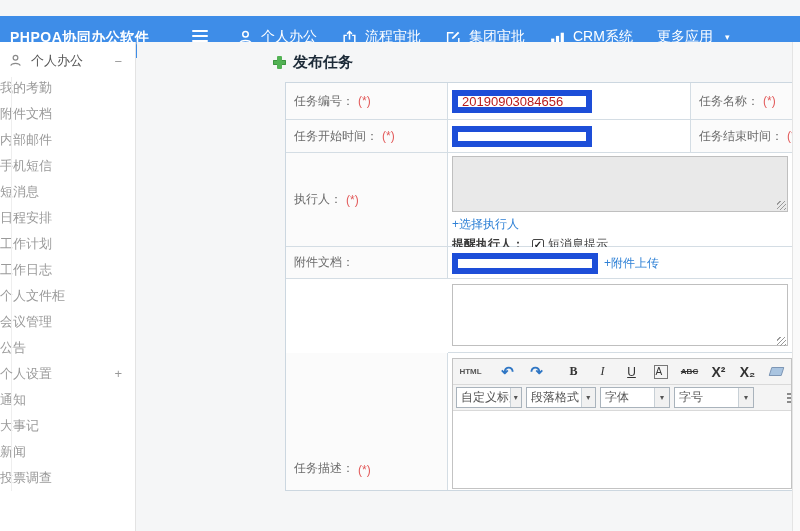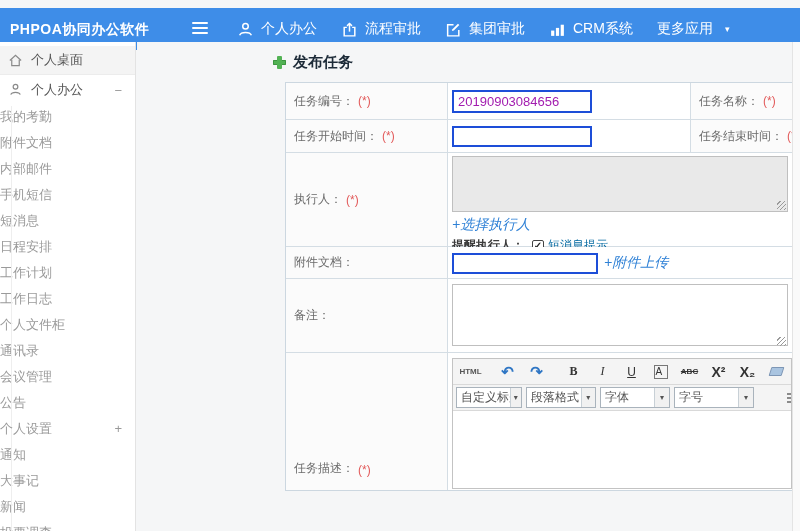--- a/index.html
+++ b/index.html
@@ -3,21 +3,21 @@
 <meta charset="utf-8">
 <style>
   * { box-sizing: border-box; }
   html,body { margin:0; padding:0; }
   body {
     width:800px; height:531px; overflow:hidden; position:relative;
     background:#f5f6f7; font-family:"Liberation Sans", sans-serif;
   }
 
   
-  .topbar { position:absolute; left:0; top:8px; width:800px; height:42px; background:#3e8de8; }
+  .topbar { position:absolute; left:0; top:16px; width:800px; height:42px; background:#3e8de8; }
   .logo { position:absolute; left:10px; top:0; height:42px; line-height:42px;
           color:#fff; font-size:14px; font-weight:bold; letter-spacing:.5px; }
   .hamburger { position:absolute; left:192px; top:14px; width:16px; height:14px; cursor:pointer; }
   .hamburger span { display:block; width:16px; height:2px; background:#fff; margin-bottom:3px; border-radius:1px; }
   .topnav { position:absolute; left:237px; top:0; height:42px; display:flex; align-items:center; }
   .nav-item { display:flex; align-items:center; color:#fff; font-size:14px; margin-right:24px; cursor:pointer; white-space:nowrap; }
   .nav-item .nicon { width:17px; height:17px; margin-right:7px; display:inline-flex; }
   .nav-caret { font-size:9px; margin-left:12px; color:#fff; }
 
   
@@ -54,35 +54,35 @@
                 grid-template-columns:162px 243px 303px;
                 grid-template-rows:37px 33px 94px 32px 74px 1fr;
                 background:#fff; border:1px solid #ccd7e0; }
   .cell { border-right:1px solid #d4dde4; border-bottom:1px solid #d4dde4; }
   .cell-label { display:flex; align-items:center; padding-left:8px; font-size:12px; color:#6b6b6b;
                 background:#fbfbfb; white-space:nowrap; }
   .cell-label .req { color:#e25a5a; margin-left:4px; }
   .cell-label.bottom { align-items:flex-end; padding-bottom:13px; }
   .cell-input { display:flex; align-items:center; padding-left:4px; background:#fff; }
   .cell-wide { grid-column:2 / 4; background:#fff; padding:3px 0 0 4px; }
-  .txt-input { height:23px; width:140px; border:2px solid #1d4ed8; font-size:13px; color:#a21caf;
+  .txt-input { height:23px; width:140px; border:6px solid #1d4ed8; font-size:13px; color:#b91c1c;
                padding:0 4px; outline:none; background:#fff; }
   .txt-input.small { height:21px; }
   .gray-box { position:relative; width:336px; height:56px; background:#e9e9e9; border:1px solid #bfbfbf; }
   .gray-box .rh, .rh-corner { position:absolute; right:1px; bottom:1px; width:9px; height:9px;
         background:repeating-linear-gradient(135deg, transparent 0 2px, #9a9a9a 2px 3px); }
-  .link { color:#2f81d6; font-size:14px; text-decoration:none; cursor:pointer;font-style:italic; }
+  .link { color:#2f81d6; font-size:12px; text-decoration:none; cursor:pointer; }
   .choose-link { display:inline-block; margin-top:4px; }
   .remind-row { margin-top:3px; display:flex; align-items:center; }
   .remind-label { font-size:12px; font-weight:bold; color:#3c3c3c; }
   .cb { width:12px; height:12px; border:1.5px solid #444; border-radius:2px; margin:0 4px 0 8px;
         display:inline-flex; align-items:center; justify-content:center; font-size:10px; color:#222;
         background:#fff; cursor:pointer; }
   .cb:after { content:"\2713"; font-weight:bold; }
-  .cb-label { font-size:12px; color:#0369a1; }
+  .cb-label { font-size:12px; color:#404040; }
   .attach-row { display:flex; align-items:center; height:100%; padding-bottom:2px; }
   .attach-row .link { margin-left:6px; }
   .remark-area { width:336px; height:62px; margin-top:2px; border:1px solid #bfbfbf; resize:none;
                  outline:none; font-size:13px; }
   .rm-wrap { position:relative; width:336px; }
   .rm-wrap .rh-corner { right:2px; bottom:4px; }
 
   
   .editor { margin:2px 0 0 0; width:340px; border:1px solid #c3c3c3; height:calc(100% - 3px);
             display:flex; flex-direction:column; background:#fff; }
@@ -169,50 +169,40 @@
       <span>CRM系统</span>
     </div>
     <div class="nav-item" style="margin-right:0">
       <span>更多应用</span>
       <span class="nav-caret">▾</span>
     </div>
   </div>
 </div>
 
 <div class="sidebar">
-  <div class="side-top active">
-    <span class="sicon">
-      <svg viewBox="0 0 16 16" width="15" height="15" fill="none" stroke="#8a8a8a" stroke-width="1.3">
-          <path d="M2 8l6-5.5L14 8"></path>
-          <path d="M4 7.2V13.5h8V7.2"></path>
-        </svg>
-    </span>
-    <span>个人桌面</span>
-  </div>
   <div class="side-top">
     <span class="sicon">
       <svg viewBox="0 0 16 16" width="15" height="15">
           <circle cx="8" cy="5" r="2.5" fill="none" stroke="#8a8a8a" stroke-width="1.3"></circle>
           <path d="M3 13.5c1.1-3.4 8.9-3.4 10 0" fill="none" stroke="#8a8a8a" stroke-width="1.3"></path>
         </svg>
     </span>
     <span>个人办公</span>
     <span class="side-toggle">−</span>
   </div>
   <div class="submenu">
     <div class="side-sub">我的考勤</div>
     <div class="side-sub">附件文档</div>
     <div class="side-sub">内部邮件</div>
     <div class="side-sub">手机短信</div>
     <div class="side-sub">短消息</div>
     <div class="side-sub">日程安排</div>
     <div class="side-sub">工作计划</div>
     <div class="side-sub">工作日志</div>
     <div class="side-sub">个人文件柜</div>
-    <div class="side-sub">通讯录</div>
     <div class="side-sub">会议管理</div>
     <div class="side-sub">公告</div>
     <div class="side-sub" style="position:relative">
       <span>个人设置</span>
       <span class="side-toggle">+</span>
     </div>
     <div class="side-sub">通知</div>
     <div class="side-sub">大事记</div>
     <div class="side-sub">新闻</div>
     <div class="side-sub">投票调查</div>
@@ -271,23 +261,20 @@
       <div class="cell cell-label">
         <span>附件文档：</span>
       </div>
       <div class="cell cell-wide">
         <div class="attach-row">
           <input class="txt-input small" style="width: 146px;">
           <a class="link">+附件上传</a>
         </div>
       </div>
 
-      <div class="cell cell-label">
-        <span>备注：</span>
-      </div>
       <div class="cell cell-wide">
         <div class="rm-wrap">
           <textarea class="remark-area" style=""></textarea>
           <span class="rh-corner"></span>
         </div>
       </div>
 
       <div class="cell cell-label bottom" style="border-bottom:none">
         <span>任务描述：</span>
           <span class="req">(*)</span>

